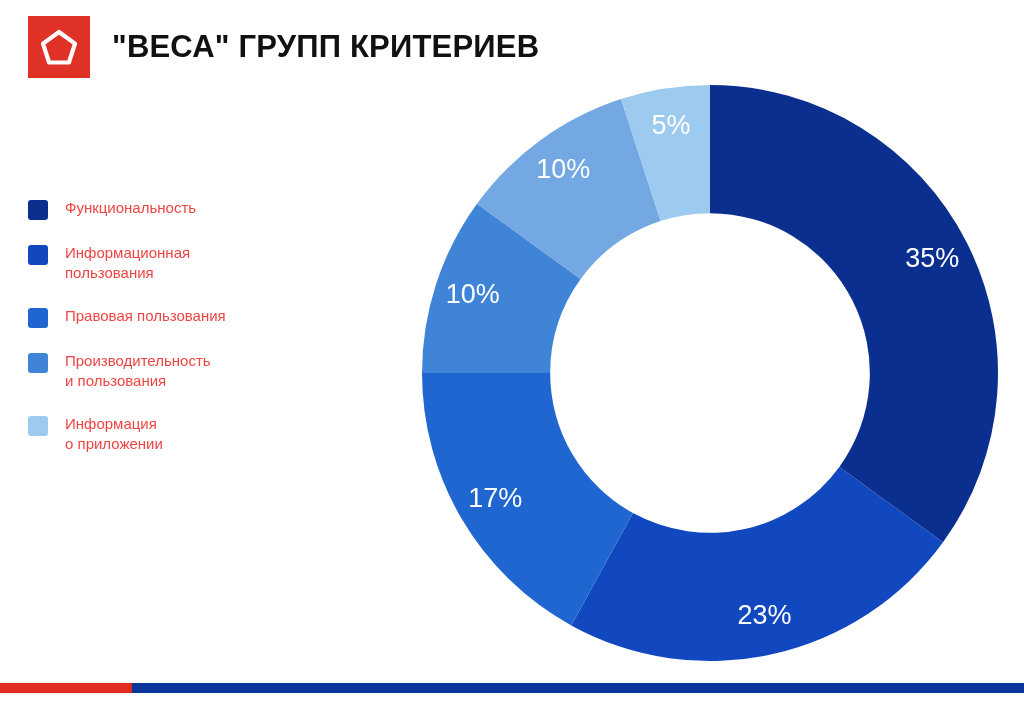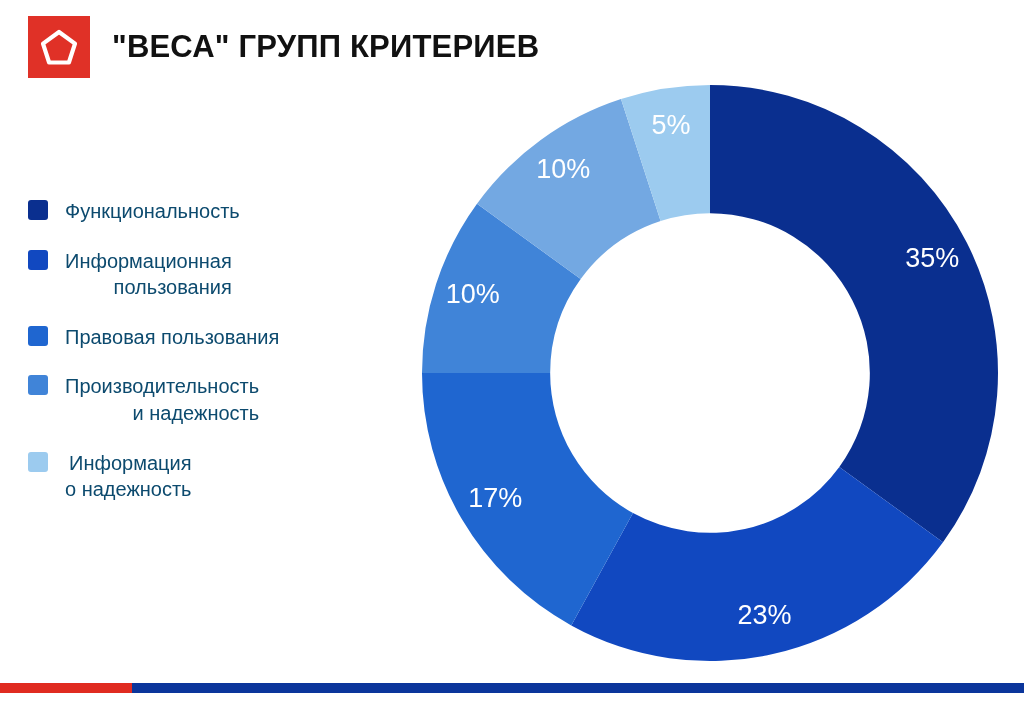--- a/index.html
+++ b/index.html
@@ -46,25 +46,24 @@
     margin-bottom:23px;
   }
   .legend-swatch {
     width:20px; height:20px;
     border-radius:3px;
     flex:0 0 auto;
     margin-top:2px;
   }
   .legend-label {
     margin-left:17px;
-    font-size:20px;
+    font-size:15px;
     line-height:1.33;
-    color:#0c4a6e;
+    color:#ef4444;
     white-space:pre-line;
-    text-align:right;
   }
 
   
   #donut-wrap {
     position:absolute;
     left:421px; top:84px;
     width:578px; height:578px;
   }
   #donut-svg { display:block; width:578px; height:578px; }
   .slice-label {
@@ -107,26 +106,26 @@
     <span class="legend-label">Информационная
 пользования</span>
   </div>
   <div class="legend-item">
     <span class="legend-swatch" style="background: rgb(31, 102, 208);"></span>
     <span class="legend-label">Правовая пользования</span>
   </div>
   <div class="legend-item">
     <span class="legend-swatch" style="background: rgb(64, 132, 216);"></span>
     <span class="legend-label">Производительность
-и надежность</span>
+и пользования</span>
   </div>
   <div class="legend-item">
     <span class="legend-swatch" style="background: rgb(156, 203, 239);"></span>
     <span class="legend-label">Информация
-о надежность</span>
+о приложении</span>
   </div>
 </div>
 
 <div id="donut-wrap">
   <svg id="donut-svg" viewBox="0 0 578 578">
     <g id="slices">
         <path d="M 289 1 A 288 288 0 0 1 521.9968943799848 458.28215266023227 L 418.3132763808916 382.9515947264289 A 159.84 159.84 0 0 0 289 129.16 Z" fill="#0a2f8f"></path>
         <path d="M 521.9968943799848 458.28215266023227 A 288 288 0 0 1 150.25494185870608 541.3763238526327 L 211.99649273158187 429.0688597382112 A 159.84 159.84 0 0 0 418.3132763808916 382.9515947264289 Z" fill="#1148c0"></path>
         <path d="M 150.25494185870608 541.3763238526327 A 288 288 0 0 1 1 289.00000000000006 L 129.16 289 A 159.84 159.84 0 0 0 211.99649273158187 429.0688597382112 Z" fill="#1f66d0"></path>
         <path d="M 1 289.00000000000006 A 288 288 0 0 1 56.003105620015106 119.71784733976776 L 159.6867236191084 195.04840527357112 A 159.84 159.84 0 0 0 129.16 289 Z" fill="#4084d8"></path>

